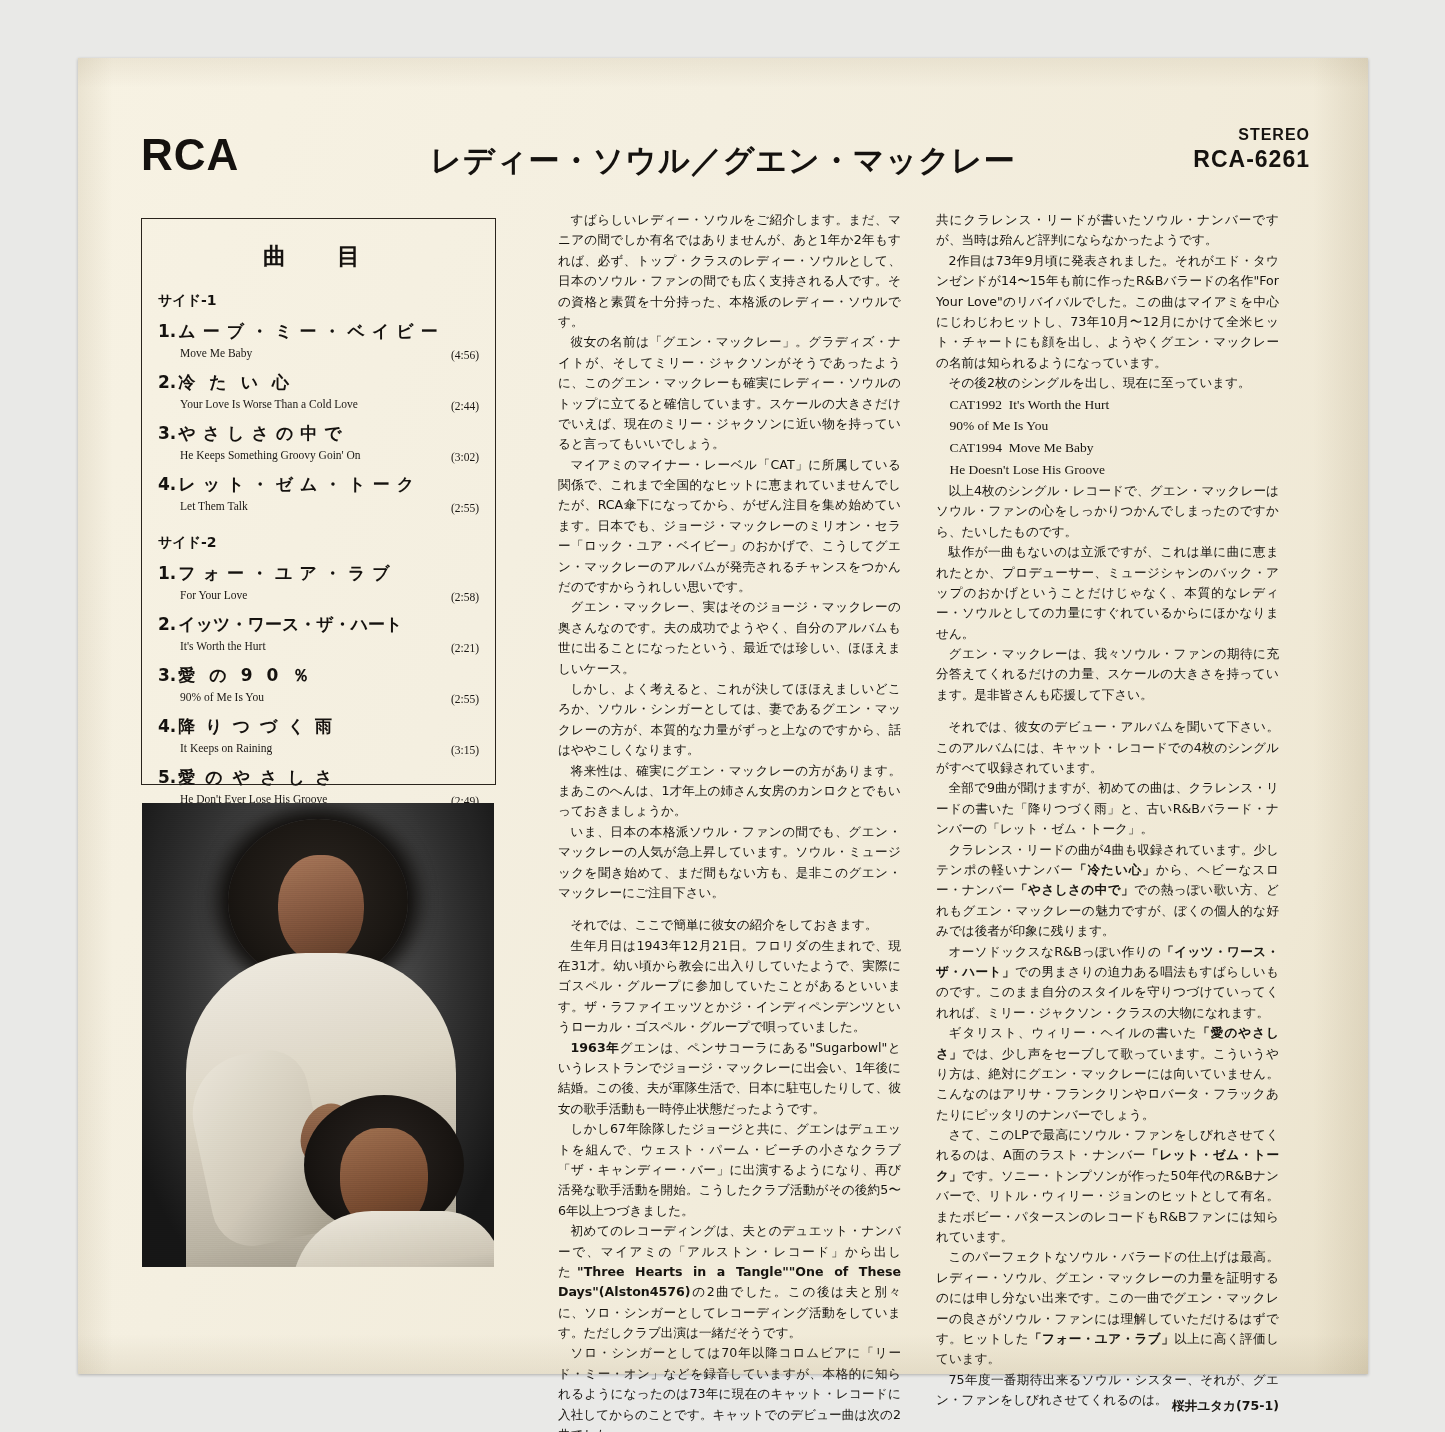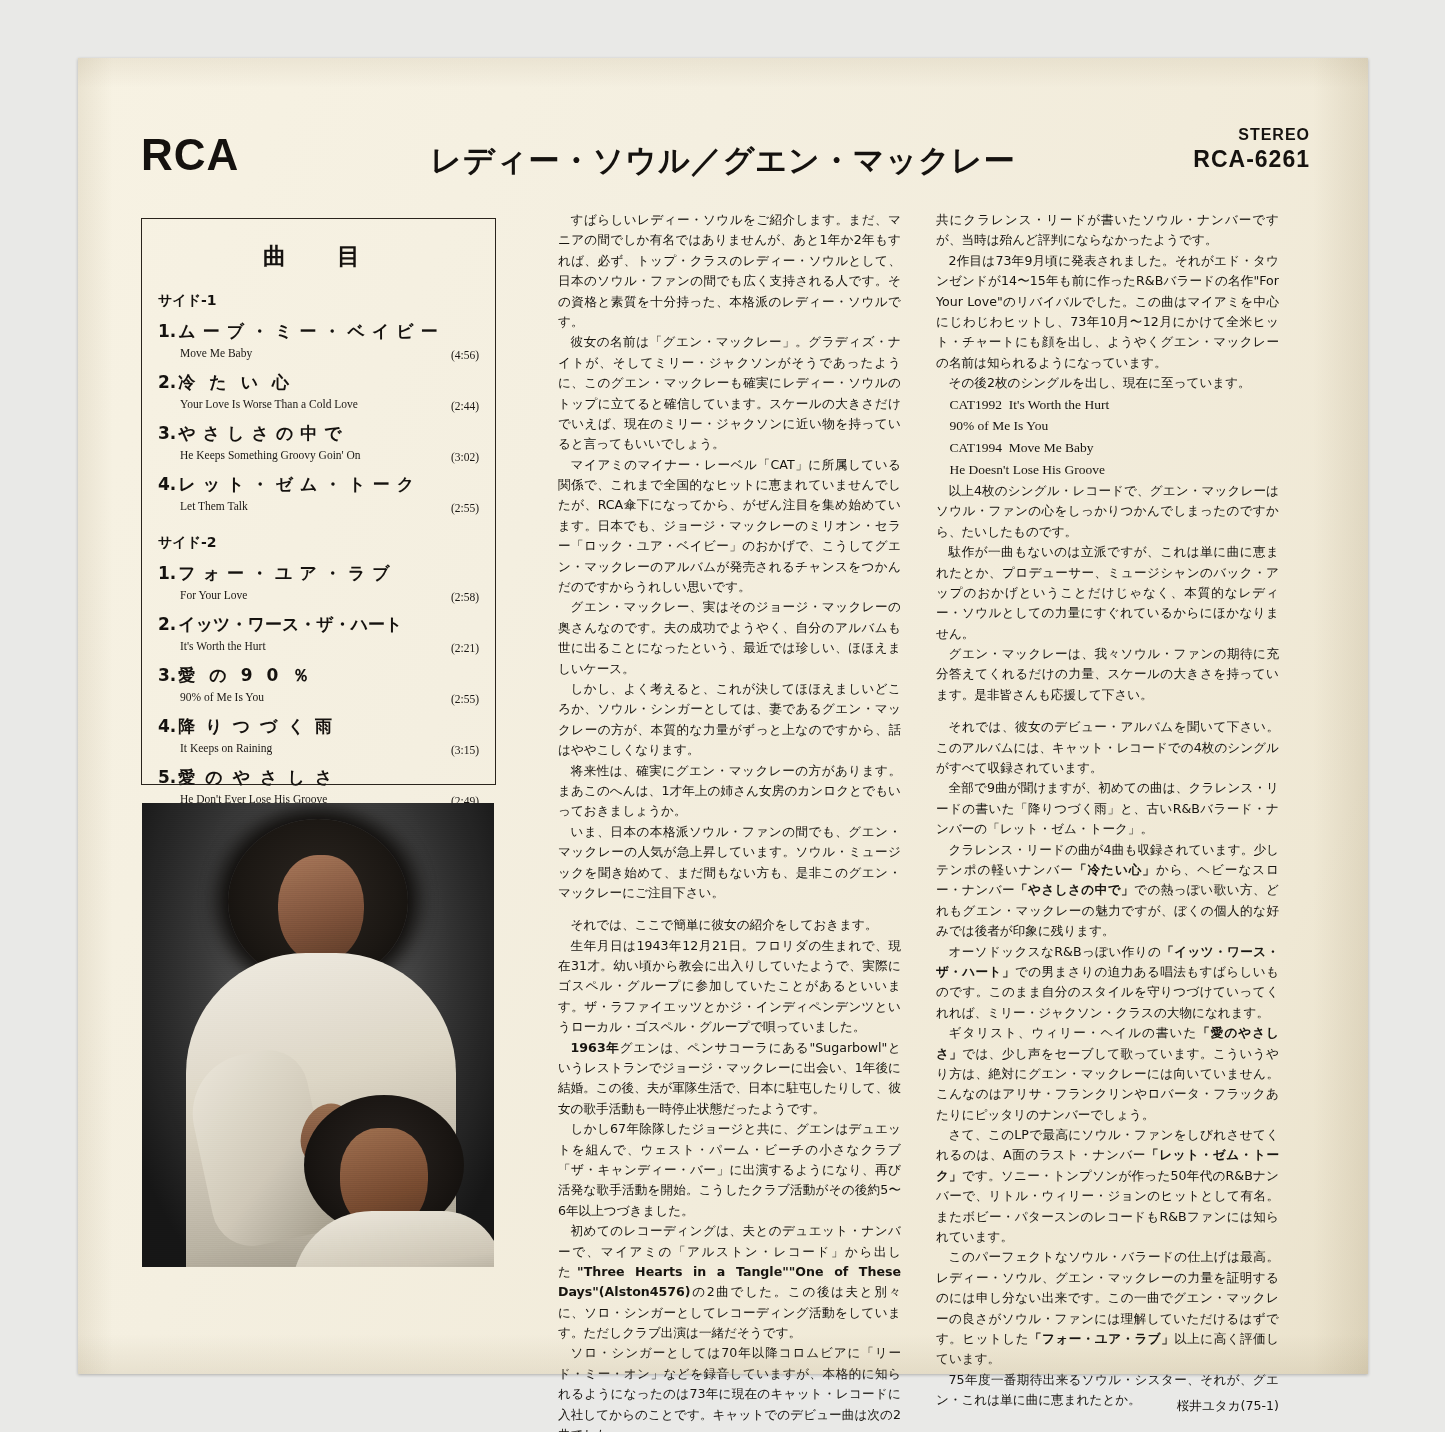--- a/index.html
+++ b/index.html
@@ -274,20 +274,21 @@
     font-size: 13.5px;
     text-indent: 0;
     margin-left: 92px;
   }
   .signature {
     position: absolute;
     right: 0;
     bottom: -2px;
     font-family: "DejaVu Sans", sans-serif;
     font-size: 12.6px;
+    font-weight: bold;
   }
 </style>
 </head>
 <body>
 
 <div class="page">
   <div class="sleeve">
     <div class="content">
 
       <div class="rca-logo">RCA</div>
@@ -408,21 +409,21 @@
         <p><span>クラレンス・リードの曲が4曲も収録されています。少しテンポの軽いナンバー</span><span class="b">「冷たい心」</span><span>から、ヘビーなスロー・ナンバー</span><span class="b">「やさしさの中で」</span><span>での熱っぽい歌い方、どれもグエン・マックレーの魅力ですが、ぼくの個人的な好みでは後者が印象に残ります。</span></p>
 
         <p><span>オーソドックスなR&amp;Bっぽい作りの</span><span class="b">「イッツ・ワース・ザ・ハート」</span><span>での男まさりの迫力ある唱法もすばらしいものです。このまま自分のスタイルを守りつづけていってくれれば、ミリー・ジャクソン・クラスの大物になれます。</span></p>
 
         <p><span>ギタリスト、ウィリー・ヘイルの書いた</span><span class="b">「愛のやさしさ」</span><span>では、少し声をセーブして歌っています。こういうやり方は、絶対にグエン・マックレーには向いていません。こんなのはアリサ・フランクリンやロバータ・フラックあたりにピッタリのナンバーでしょう。</span></p>
 
         <p><span>さて、このLPで最高にソウル・ファンをしびれさせてくれるのは、A面のラスト・ナンバー</span><span class="b">「レット・ゼム・トーク」</span><span>です。ソニー・トンプソンが作った50年代のR&amp;Bナンバーで、リトル・ウィリー・ジョンのヒットとして有名。またボビー・パタースンのレコードもR&amp;Bファンには知られています。</span></p>
 
         <p><span>このパーフェクトなソウル・バラードの仕上げは最高。レディー・ソウル、グエン・マックレーの力量を証明するのには申し分ない出来です。この一曲でグエン・マックレーの良さがソウル・ファンには理解していただけるはずです。ヒットした</span><span class="b">「フォー・ユア・ラブ」</span><span>以上に高く評価しています。</span></p>
 
-        <p>75年度一番期待出来るソウル・シスター、それが、グエン・これは単に曲に恵まれたとか。</p>
+        <p>75年度一番期待出来るソウル・シスター、それが、グエン・ファンをしびれさせてくれるのは。</p>
 
         <div style="position:relative;height:4px;">
           <span class="signature">桜井ユタカ(75-1)</span>
         </div>
       </div>
 
     </div>
   </div>
 </div>
 

